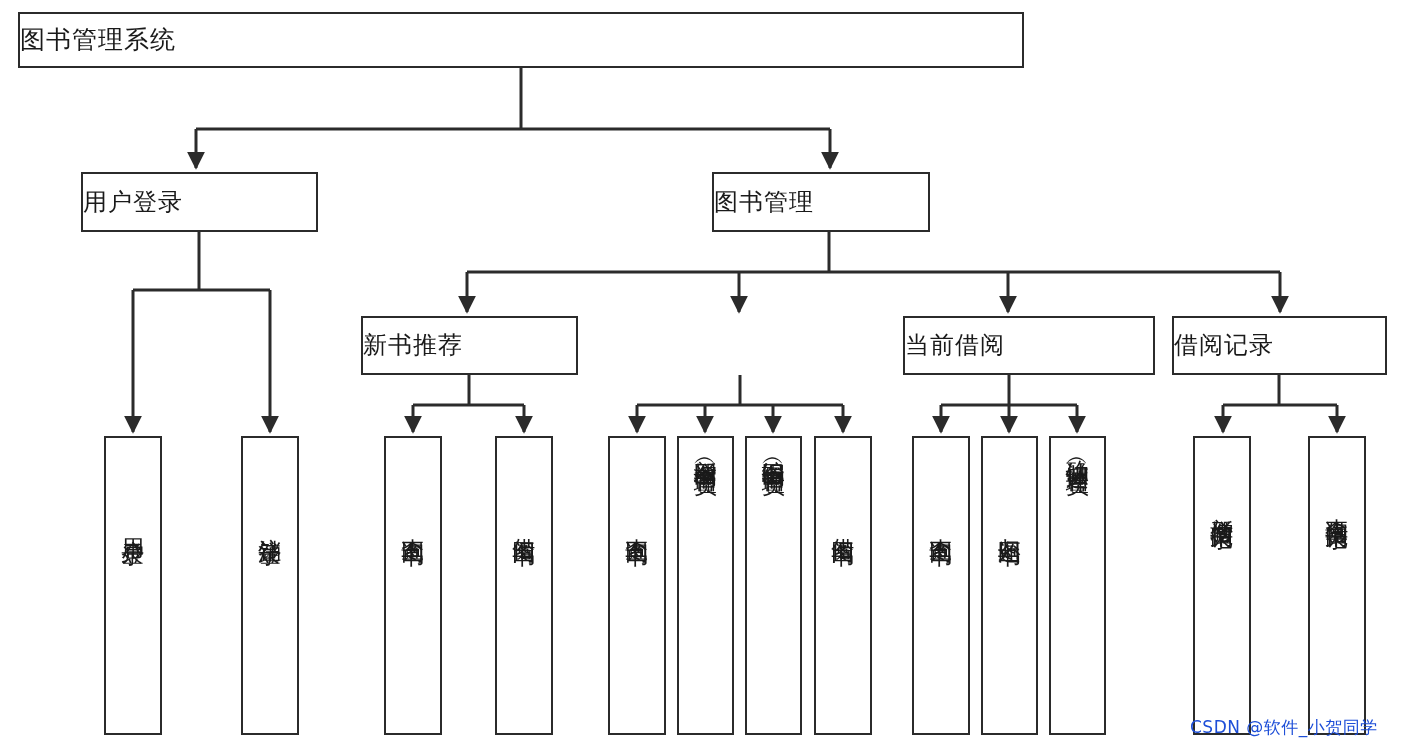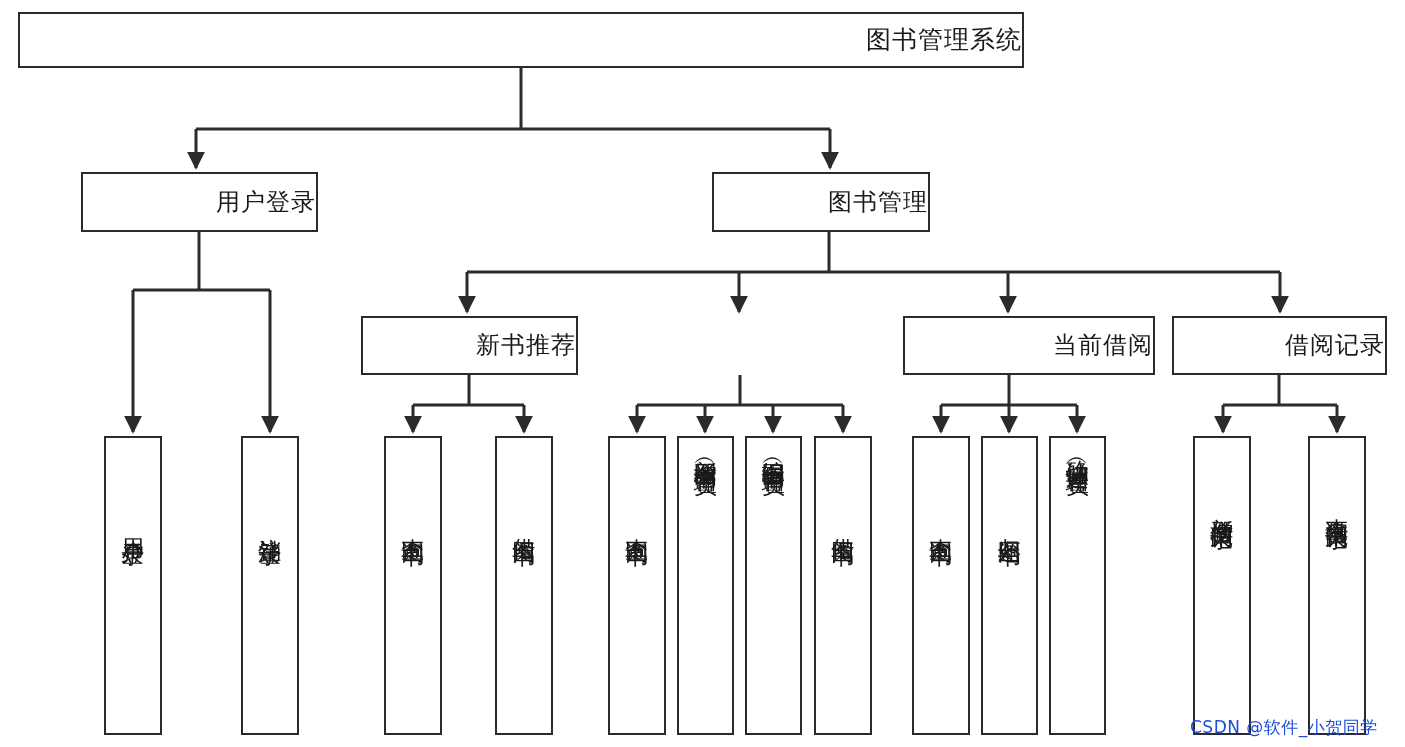--- a/index.html
+++ b/index.html
@@ -26,21 +26,21 @@
     height: 747px;
     pointer-events: none;
   }
   .node {
     position: absolute;
     box-sizing: border-box;
     background: #ffffff;
     border: 2px solid #2b2b2b;
     display: flex;
     align-items: center;
-    justify-content: flex-end;
+    justify-content: flex-start;
     color: #1a1a1a;
     z-index: 2;
   }
   .node .label {
     display: block;
     text-align: center;
     line-height: 1.12;
     white-space: nowrap;
   }
   
@@ -145,21 +145,21 @@
   <div class="node horiz" style="left:712px; top:172px; width:218px; height:60px;">
     <span class="label">图书管理</span>
   </div>
 
   <div class="node horiz" style="left:361px; top:316px; width:217px; height:59px;">
     <span class="label">新书推荐</span>
   </div>
   <div class="node horiz" style="left:903px; top:316px; width:252px; height:59px;">
     <span class="label">当前借阅</span>
   </div>
-  <div class="node horiz" style="left:1172px; top:316px; width:215px; height:59px;padding-left:12px;">
+  <div class="node horiz" style="left:1172px; top:316px; width:215px; height:59px;">
     <span class="label">借阅记录</span>
   </div>
 
   <div class="node vert mid" style="left:104px; top:436px; width:58px; height:299px;">
     <span class="label">用户登录</span>
   </div>
   <div class="node vert mid" style="left:241px; top:436px; width:58px; height:299px;">
     <span class="label">注销登录</span>
   </div>
 

